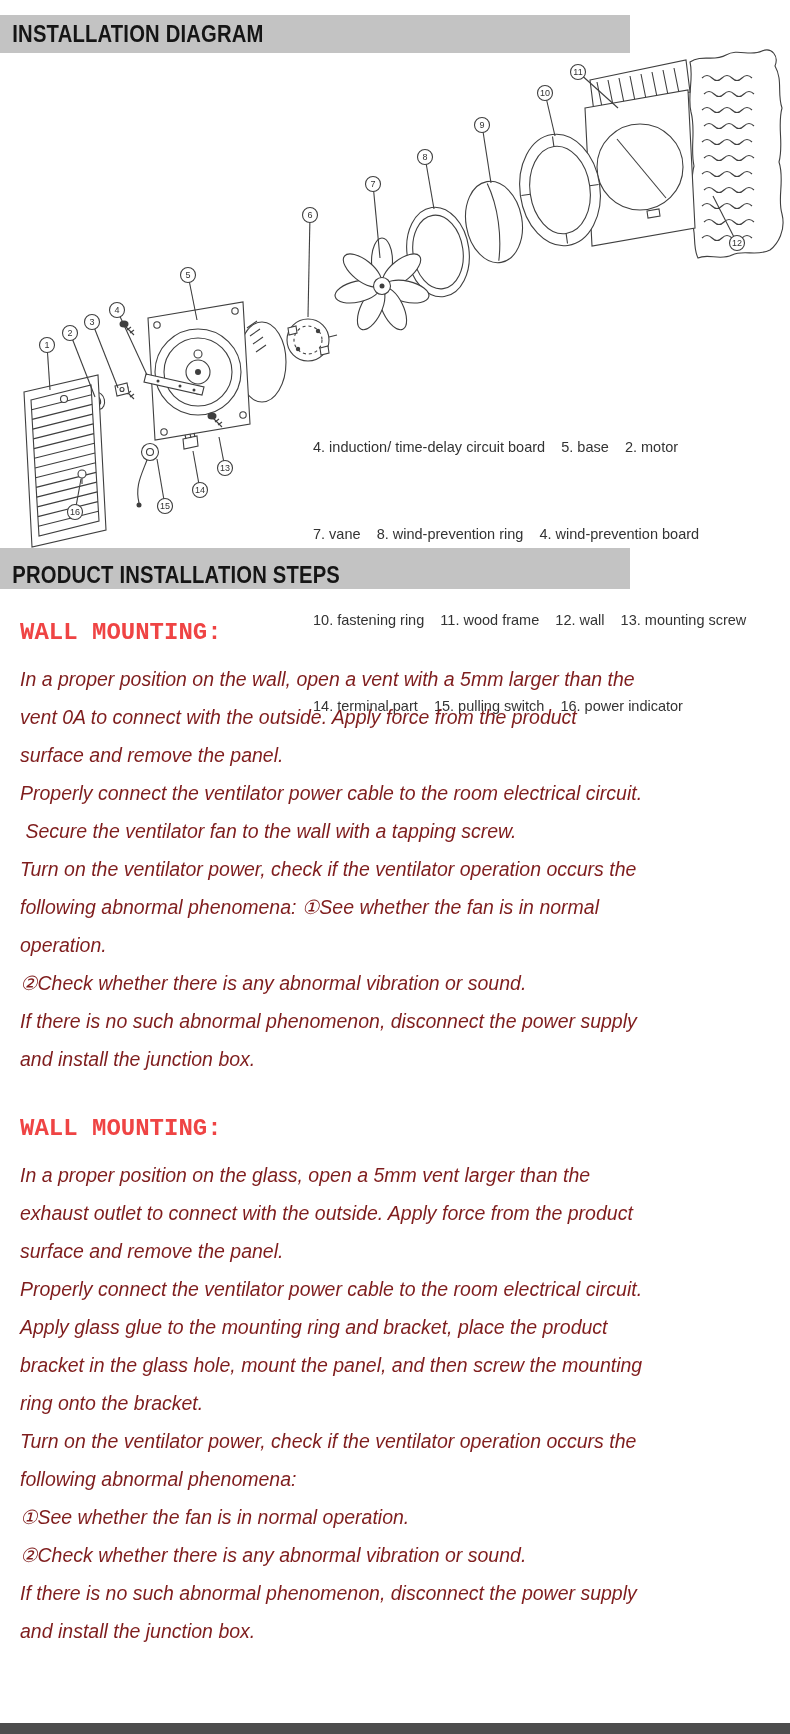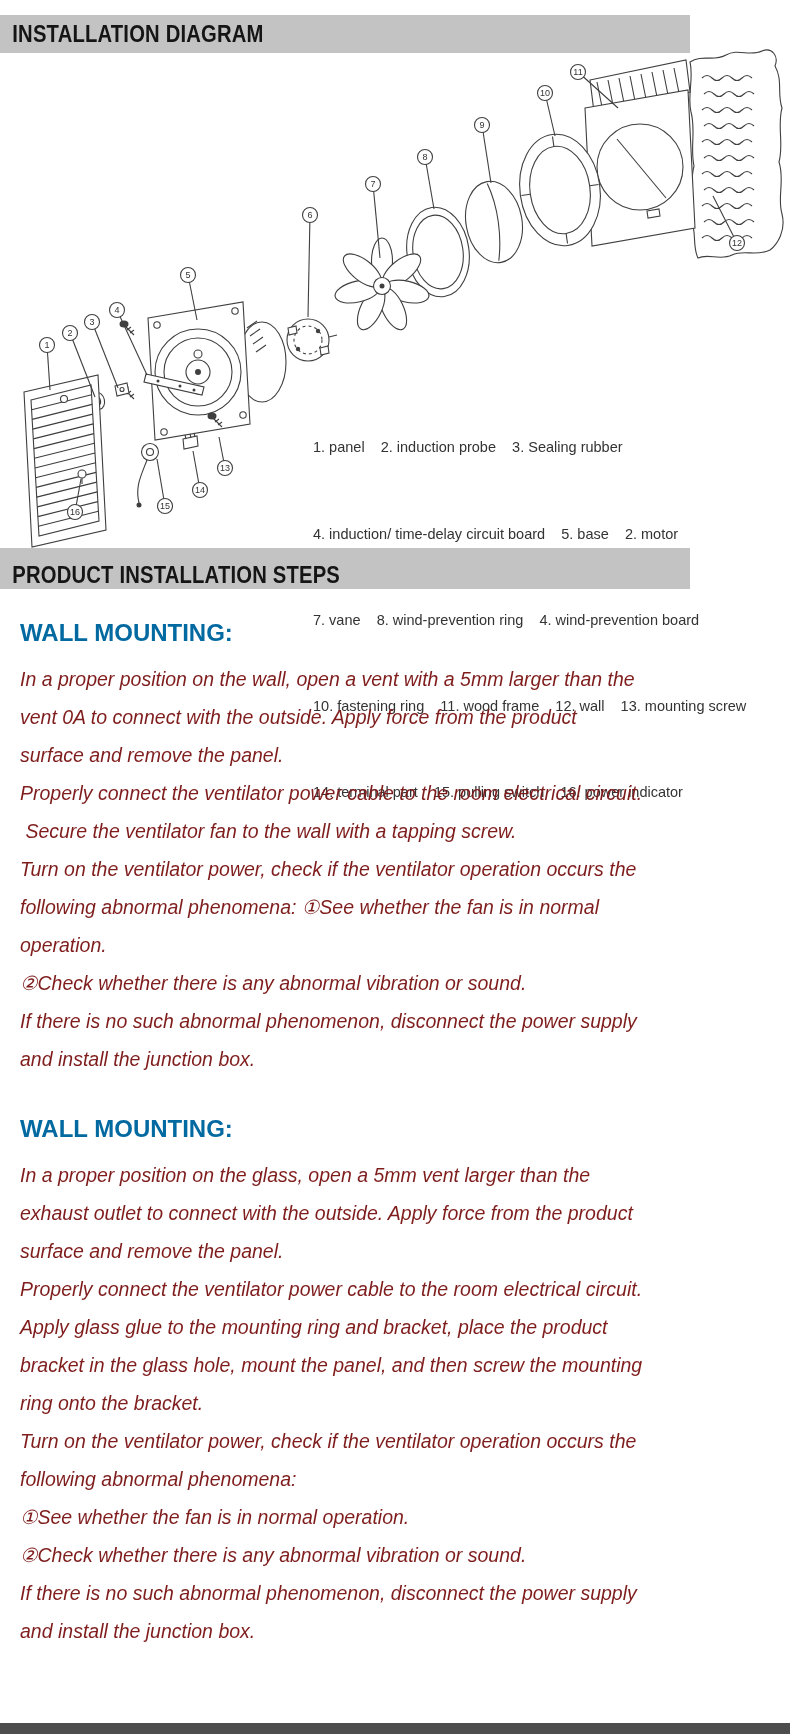--- a/index.html
+++ b/index.html
@@ -1,27 +1,27 @@
 <!DOCTYPE html>
 <html><head>
 <meta charset="utf-8">
 <style>
   html,body{margin:0;padding:0;background:#fff;}
   .page{position:relative;width:790px;height:1734px;background:#ffffff;
         font-family:"Liberation Sans",sans-serif;overflow:hidden;}
-  .bar{position:absolute;left:0;width:690px;background:#c3c3c3;color:#151515;
+  .bar{position:absolute;left:0;width:630px;background:#c3c3c3;color:#151515;
        display:flex;align-items:center;}
   .bar .t{font-weight:bold;font-size:23px;padding-left:14px;white-space:nowrap;
           transform:scaleX(0.88);transform-origin:left center;letter-spacing:.2px;}
   #bar1{top:15px;height:38px;}
   #bar2{top:548px;height:41px;align-items:flex-end;}
   svg.diagram{position:absolute;left:0;top:0;}
   .parts{position:absolute;left:313px;top:376px;font-size:14.5px;line-height:28.7px;
          color:#333;white-space:pre-wrap;}
-  .h2{position:absolute;left:20px;font-size:24px;font-weight:bold;color:#0369a1;}
+  .h2{position:absolute;left:20px;font-size:24px;font-weight:bold;color:#ef4444;font-family:Liberation Mono, monospace;}
   #wallh{top:619px;} #glassh{top:1115px;}
   .bodytxt{position:absolute;left:20px;width:750px;font-size:19.5px;line-height:38px;
            color:#7f1d1d;white-space:pre-wrap;font-style:italic;}
   #wallb{top:660px;} #glassb{top:1156px;}
   .bottom{position:absolute;left:0;bottom:0;width:790px;height:11px;background:#4d4d4d;}
   svg text{font-family:"Liberation Sans",sans-serif;font-size:9px;fill:#333;text-anchor:middle;}
   svg .ln{stroke:#3f3f3f;stroke-width:1.1;fill:none;}
   svg .wh{fill:#ffffff;stroke:#3f3f3f;stroke-width:1.1;}
   svg .dk{fill:#3f3f3f;stroke:none;}
 </style>
@@ -252,21 +252,20 @@
         <text x="165" y="509.2">15</text>
       </g>
     <g>
         <line class="ln" x1="75" y1="512" x2="81" y2="479"></line>
         <circle class="wh" cx="75" cy="512" r="7.5"></circle>
         <text x="75" y="515.2">16</text>
       </g>
   </svg>
 
   <div class="parts">
-    <div>1. panel    2. induction probe    3. Sealing rubber</div>
     <div>4. induction/ time-delay circuit board    5. base    2. motor</div>
     <div>7. vane    8. wind-prevention ring    4. wind-prevention board</div>
     <div>10. fastening ring    11. wood frame    12. wall    13. mounting screw</div>
     <div>14. terminal part    15. pulling switch    16. power indicator</div>
   </div>
 
   <div class="bar" id="bar2">
     <span class="t">PRODUCT INSTALLATION STEPS</span>
   </div>
 

